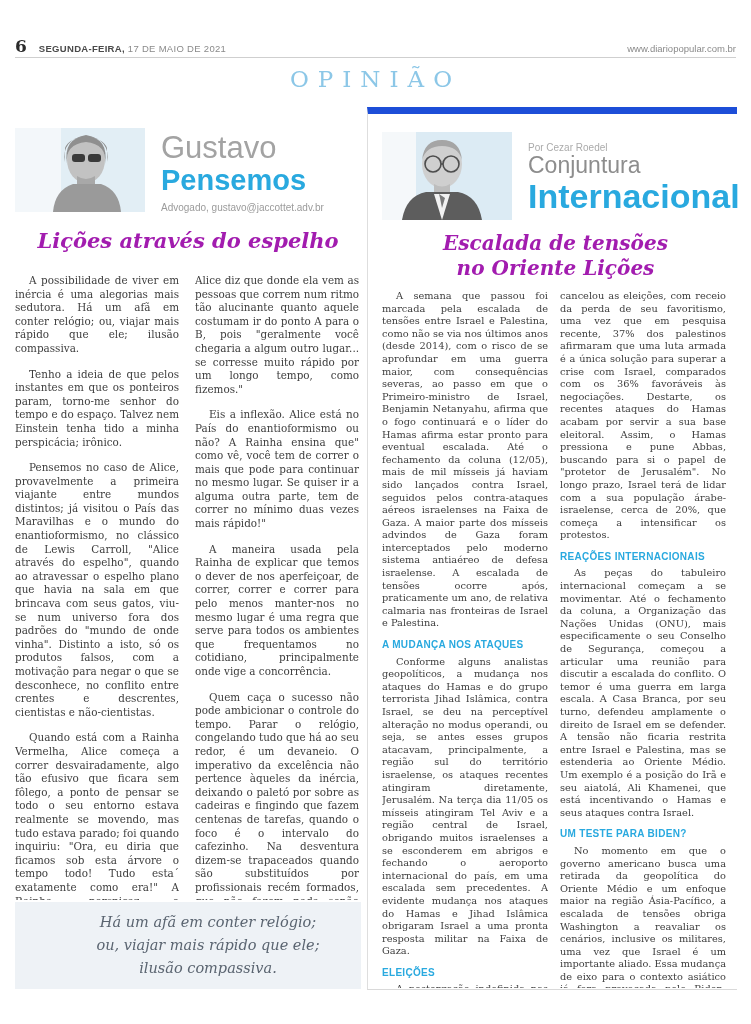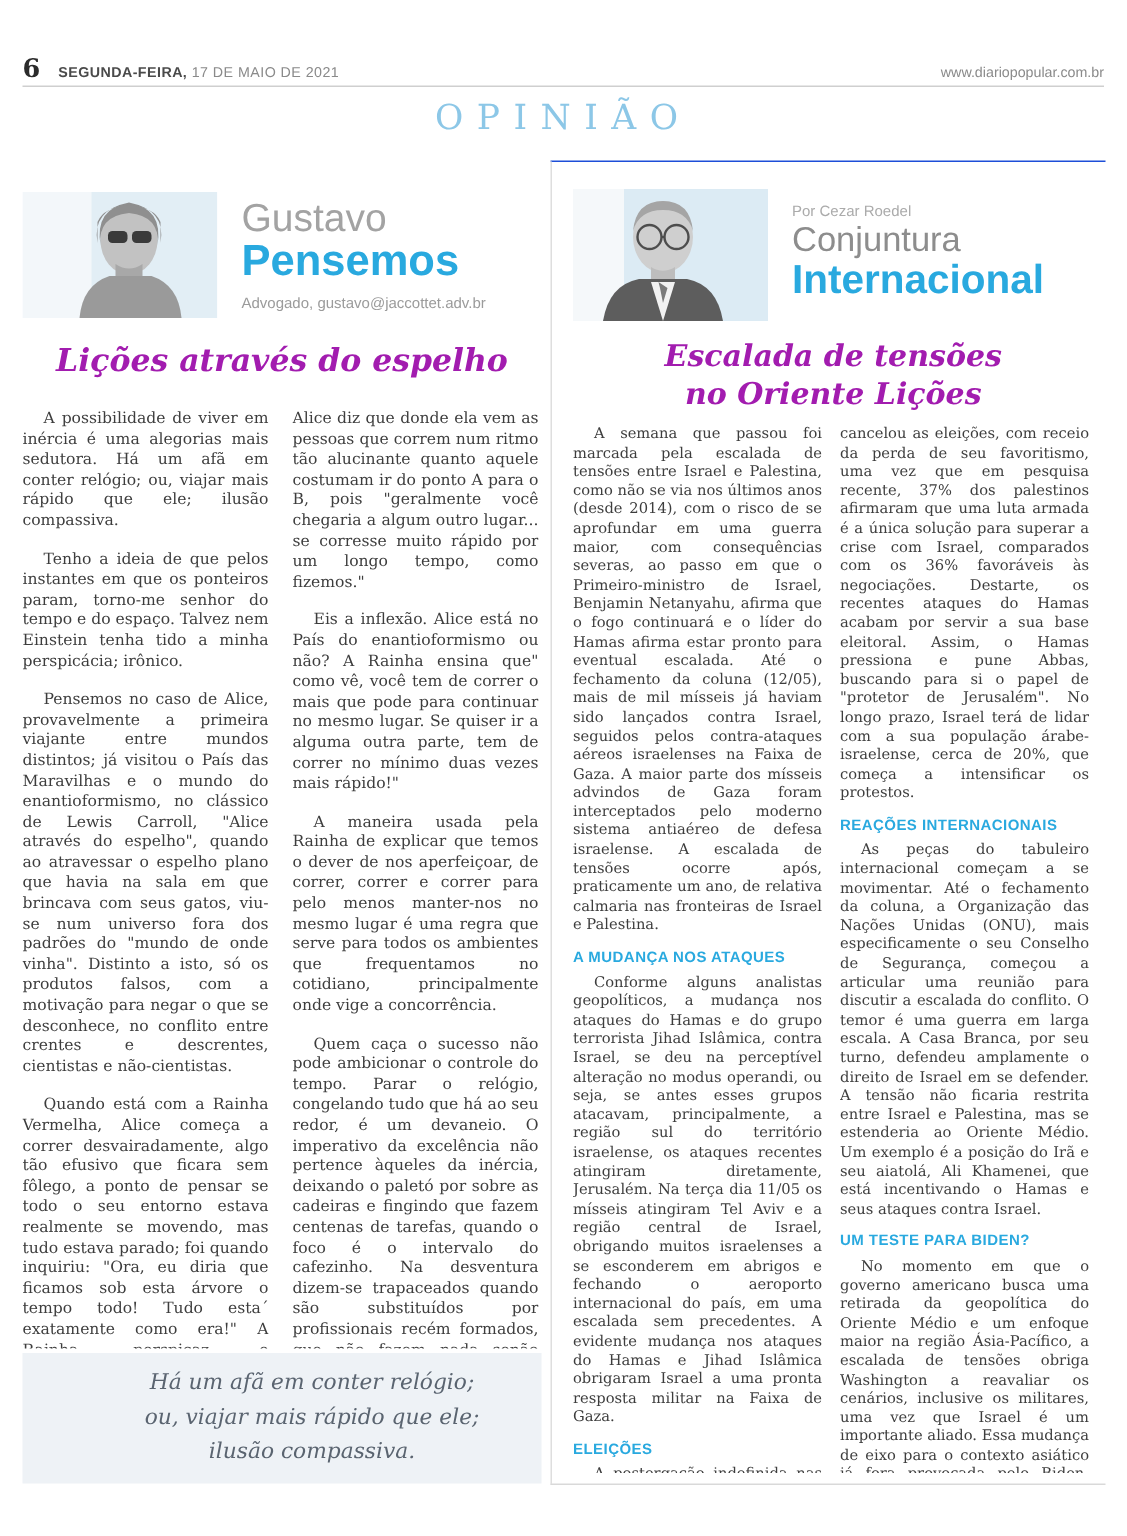--- a/index.html
+++ b/index.html
@@ -21,35 +21,35 @@
   .section-title {
     position:absolute; top:66px; left:0; width:100%;
     text-align:center; font-family:"DejaVu Serif", serif;
     font-size:23px; letter-spacing:9px; color:var(--title-blue,#8cc7e7); font-weight:400;
   }
   
   .main { position:absolute; top:107px; left:15px; width:722px; display:flex; }
   .half-left { width:352px; position:relative; height:883px; padding-right:6px; }
   .half-right {
     width:370px; height:883px;
-    border-top:1px solid #1d4ed8; border-bottom:1px solid #d9d9d9; border-left:1px solid #dedede;
+    border-top:7px solid #1d4ed8; border-bottom:1px solid #d9d9d9; border-left:1px solid #dedede;
     padding:18px 8px 12px 14px;
   }
   
   .author-block { display:flex; }
   .half-left .author-block { margin-top:21px; }
   .photo { flex:0 0 auto; overflow:hidden; }
   .photo svg { display:block; }
   .author-text { margin-left:16px; padding-top:4px; }
-  .author-first { font-size:26px; font-weight:300; color:#a3a3a3; line-height:1.05; }
+  .author-first { font-size:31px; font-weight:300; color:#a3a3a3; line-height:1.05; }
   .author-last  { font-size:29px; font-weight:bold; color:var(--accent,#29a9df); line-height:1.05; }
   .author-contact { margin-top:7px; font-size:10px; color:#9b9b9b; }
   .col-byline { font-size:10px; color:#ababab; padding-top:6px; }
   .col-name-top { font-size:23px; font-weight:300; color:#8d8d8d; line-height:1.1; }
-  .col-name-bottom { font-size:27px; font-weight:bold; color:var(--accent,#29a9df); line-height:1.1; }
+  .col-name-bottom { font-size:34px; font-weight:bold; color:var(--accent,#29a9df); line-height:1.1; }
   
   .headline {
     font-family:"DejaVu Serif", serif; font-style:italic; font-weight:600;
     text-align:center; color:#a21caf; white-space:pre-line;
   }
   .half-left .headline { font-size:21px; margin:15px 10px 0; }
   .half-right .headline { font-size:20px; line-height:1.25; margin:11px 6px 0; }
   
   .cols { display:flex; }
   .half-left .cols { margin-top:9px; height:638px; overflow:hidden; }

